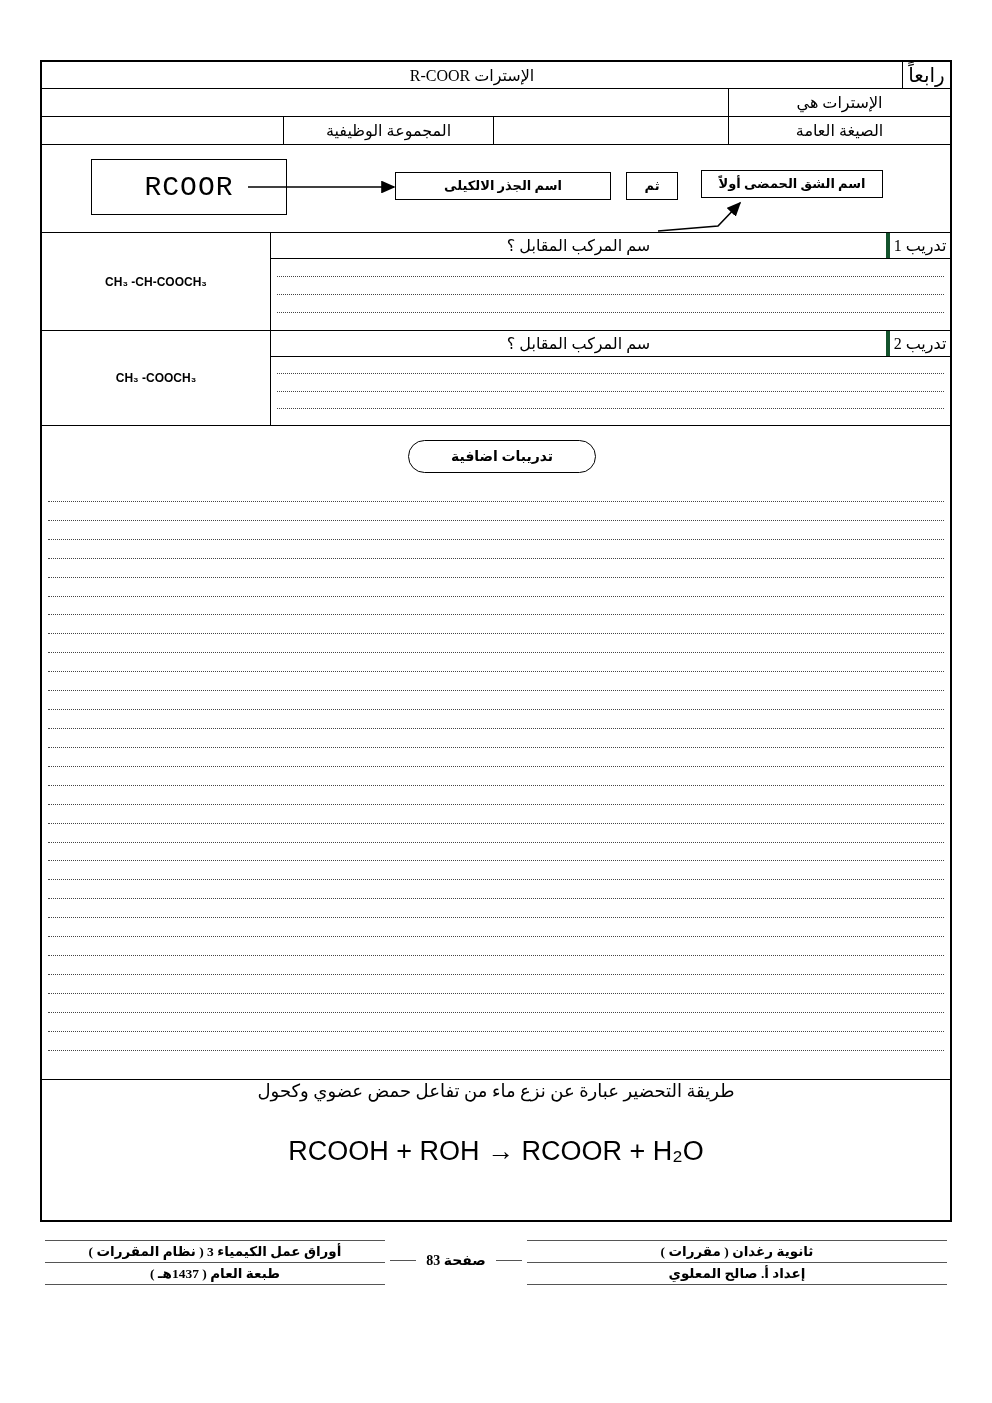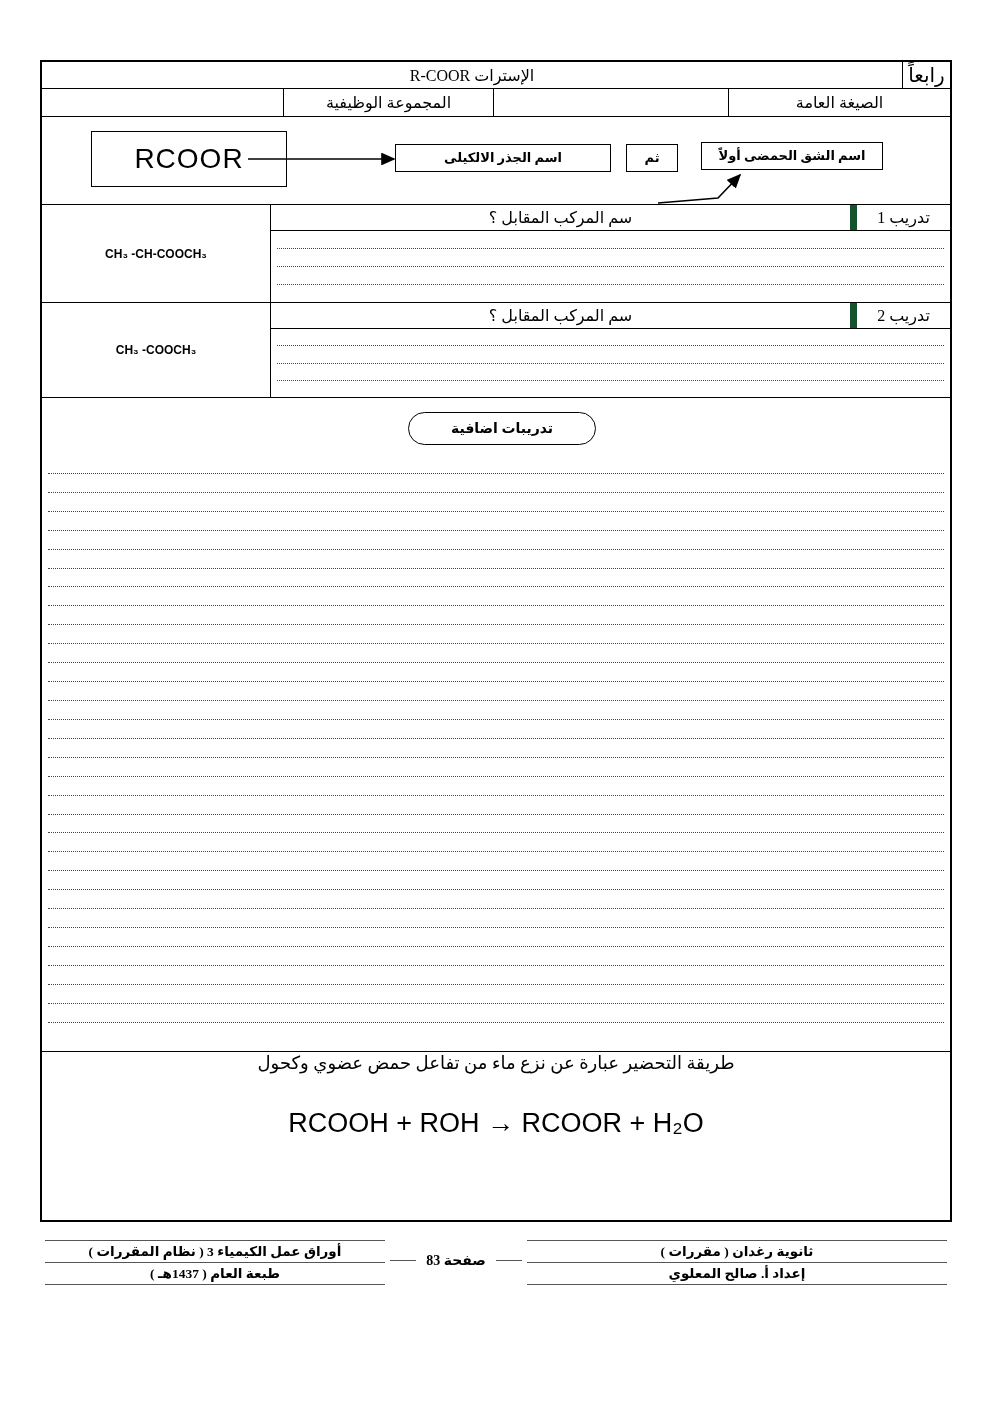--- a/index.html
+++ b/index.html
@@ -19,36 +19,36 @@
 
   
   .hrow{ height:28px; }
   .hcell{ display:flex; align-items:center; justify-content:center; font-size:16px; }
   .b-left{ border-left:1px solid #000; }
 
   
   .diagram-row{ position:relative; height:88px; border-bottom:1.5px solid #000; }
   .rcoor-box{ position:absolute; left:49px; top:14px; width:196px; height:56px; border:1px solid #000;
               display:flex; align-items:center; justify-content:center;
-              font-family:Liberation Sans, sans-serif; font-size:28px; letter-spacing:1px; }
+              font-family:Liberation Mono, monospace; font-size:28px; letter-spacing:1px; }
   .dg-box{ position:absolute; border:1px solid #000; display:flex; align-items:center; justify-content:center;
            font-weight:bold; font-size:13px; padding:0 8px; height:28px; background:#fff; }
   .dg-alkyl{ left:353px; top:27px; width:216px;padding-left:8px; }
   .dg-then{ left:584px; top:27px; width:52px; }
   .dg-acid{ left:659px; top:25px; width:182px; }
   .dg-svg{ position:absolute; left:0; top:0; }
 
   
   .train-row{ display:flex; border-bottom:1.5px solid #000; }
   .t1{ height:98px; } .t2{ height:95px; }
   .formula-cell{ width:229px; border-right:1px solid #000; display:flex; align-items:center; justify-content:center;
                  font-family:"Liberation Sans","DejaVu Sans",sans-serif; font-weight:bold; font-size:12px; }
   .train-content{ flex:1; display:flex; flex-direction:column; }
   .train-header{ height:26px; border-bottom:1px solid #000; display:flex; direction:rtl; }
-  .train-label{ width:100px; border-left:7px solid #14532d; display:flex; align-items:center; justify-content:center; font-size:16px; }
+  .train-label{ width:64px; border-left:4px solid #14532d; display:flex; align-items:center; justify-content:center; font-size:16px; }
   .train-question{ flex:1; display:flex; align-items:center; justify-content:center; font-size:16px; }
   .lines-area{ flex:1; display:flex; flex-direction:column; justify-content:space-evenly; padding:0 6px; }
   .dline{ height:0; border-bottom:1.5px dotted #444; }
 
   
   .additional-sec{ height:654px; border-bottom:1.5px solid #000; display:flex; flex-direction:column; }
   .pill-wrap{ display:flex; justify-content:center; padding:14px 0 6px 12px; }
   .pill{ border:1px solid #000; border-radius:17px; padding:7px 42px; font-weight:bold; font-size:14px; }
   .additional-lines{ flex:1; display:flex; flex-direction:column; justify-content:space-evenly; padding:4px 6px 10px 6px; }
 
@@ -73,20 +73,24 @@
 </head>
 <body>
 
 <div class="main-box">
 
   <div class="row title-row rtl">
     <div class="corner-cell">رابعاً</div>
     <div class="title-cell">الإسترات  R-COOR</div>
   </div>
 
+  <div class="row hrow rtl">
+    <div class="hcell b-left" style="width:222px;">الإسترات هي</div>
+    <div class="hcell" style="flex:1;"></div>
+  </div>
 
   <div class="row hrow rtl">
     <div class="hcell b-left" style="width:222px;">الصيغة العامة</div>
     <div class="hcell b-left" style="width:235px;"></div>
     <div class="hcell b-left" style="width:210px;">المجموعة الوظيفية</div>
     <div class="hcell" style="flex:1;"></div>
   </div>
 
   <div class="diagram-row">
     <div class="rcoor-box ltr">RCOOR</div>

